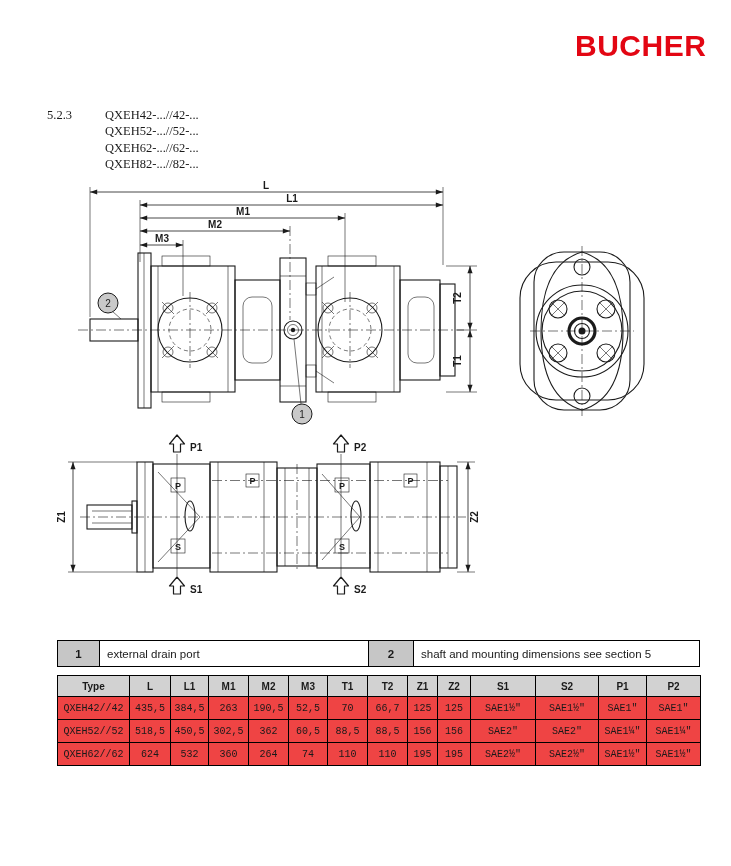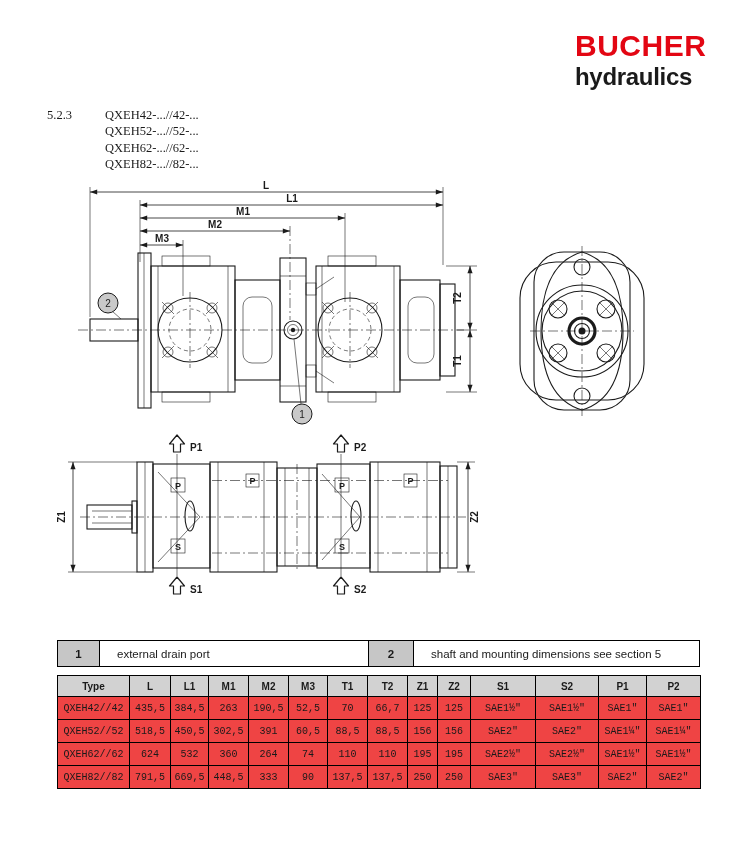--- a/index.html
+++ b/index.html
@@ -28,38 +28,37 @@
   .fillb{fill:#1b1b1b;stroke:none;}
   .lbl{font:bold 10px "Liberation Sans",sans-serif;fill:#1b1b1b;}
   .plbl{font:bold 9px "Liberation Sans",sans-serif;fill:#1b1b1b;}
   .blbl{font:10px "Liberation Sans",sans-serif;fill:#1b1b1b;}
 
   
   .notes{position:absolute;left:57px;top:640px;width:643px;height:27px;display:flex;
          border:1px solid #000;box-sizing:border-box;font-size:11.5px;}
   .ncell{display:flex;align-items:center;box-sizing:border-box;border-right:1px solid #000;height:100%;}
   .nnum{justify-content:center;background:#c6c6c6;font-weight:700;}
-  .ntxt{padding-left:17px;background:#fff;}
+  .ntxt{padding-left:7px;background:#fff;}
   .ncell:last-child{border-right:none;}
 
   
   table.dims{position:absolute;left:57px;top:675px;width:643px;border-collapse:collapse;
              table-layout:fixed;font-size:10px;}
   table.dims th,table.dims td{border:1px solid #000;text-align:center;padding:0;overflow:hidden;white-space:nowrap;}
   table.dims th{background:#d2d2d2;font-weight:700;height:20px;}
   table.dims td{height:22px;background:#ef4444;font-family:Liberation Mono, monospace;}
 </style>
 </head>
 <body>
 
 <div class="page">
 
   <div class="logo">
     <div class="l1">BUCHER</div>
-    <div class="l2">hydraulics</div>
   </div>
 
   <div class="section">
     <div class="sec-num">5.2.3</div>
     <div>
       <div>QXEH42-...//42-...</div>
       <div>QXEH52-...//52-...</div>
       <div>QXEH62-...//62-...</div>
       <div>QXEH82-...//82-...</div>
     </div>
@@ -320,21 +319,21 @@
         <td>SAE1½"</td>
         <td>SAE1½"</td>
         <td>SAE1"</td>
         <td>SAE1"</td>
       </tr>
       <tr>
         <td>QXEH52//52</td>
         <td>518,5</td>
         <td>450,5</td>
         <td>302,5</td>
-        <td>391</td>
+        <td>362</td>
         <td>60,5</td>
         <td>88,5</td>
         <td>88,5</td>
         <td>156</td>
         <td>156</td>
         <td>SAE2"</td>
         <td>SAE2"</td>
         <td>SAE1¼"</td>
         <td>SAE1¼"</td>
       </tr>
@@ -347,32 +346,16 @@
         <td>74</td>
         <td>110</td>
         <td>110</td>
         <td>195</td>
         <td>195</td>
         <td>SAE2½"</td>
         <td>SAE2½"</td>
         <td>SAE1½"</td>
         <td>SAE1½"</td>
       </tr>
-      <tr>
-        <td>QXEH82//82</td>
-        <td>791,5</td>
-        <td>669,5</td>
-        <td>448,5</td>
-        <td>333</td>
-        <td>90</td>
-        <td>137,5</td>
-        <td>137,5</td>
-        <td>250</td>
-        <td>250</td>
-        <td>SAE3"</td>
-        <td>SAE3"</td>
-        <td>SAE2"</td>
-        <td>SAE2"</td>
-      </tr>
     </tbody>
   </table>
 
 </div>
 
 </body></html>

